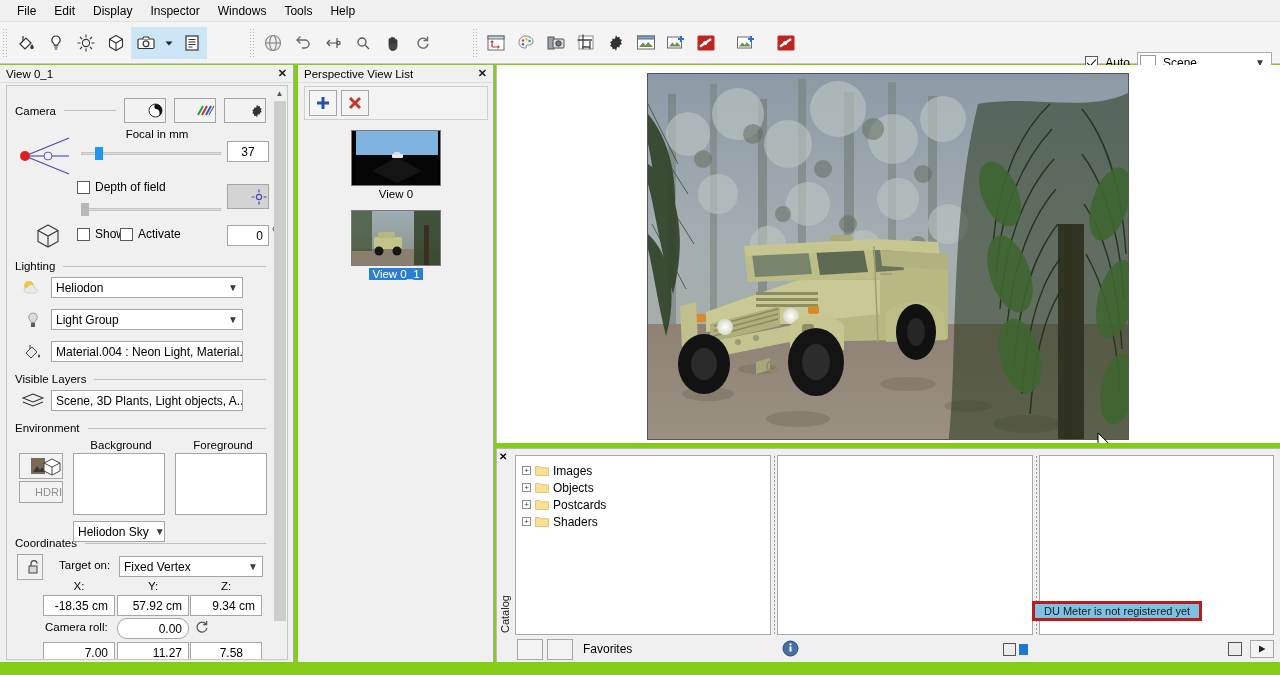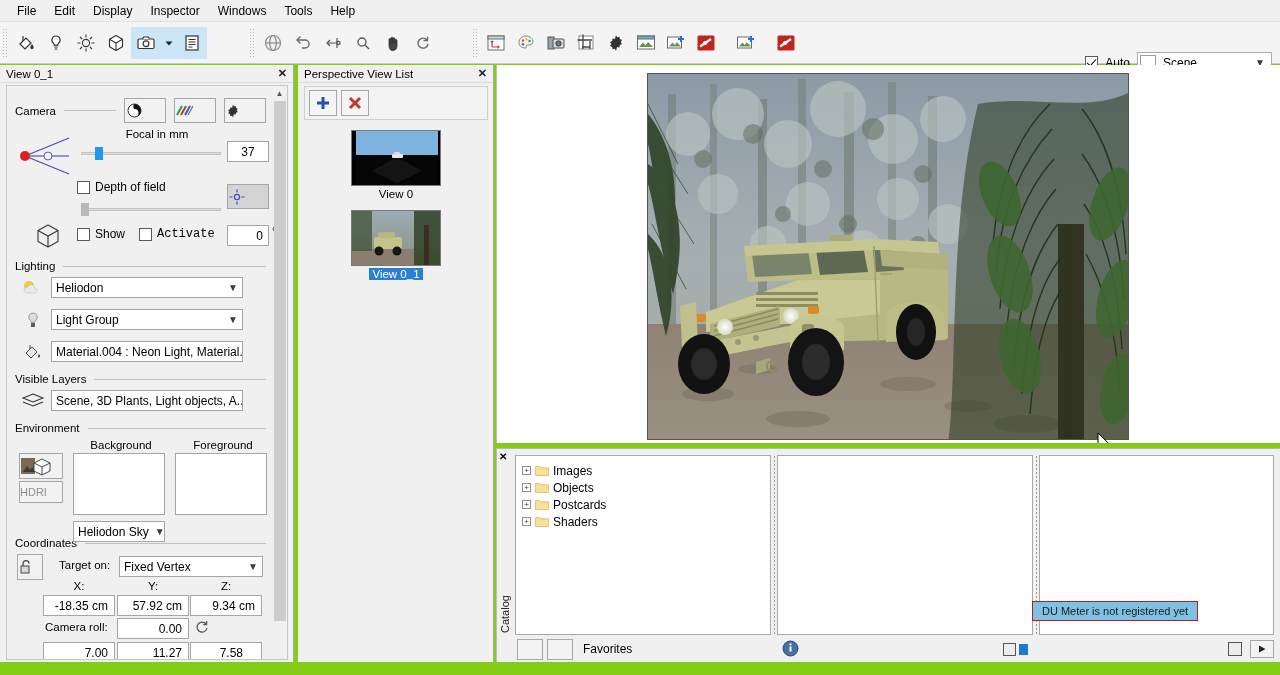--- a/index.html
+++ b/index.html
@@ -88,21 +88,21 @@
 
   .sec-head { display: flex; align-items: center; gap: 8px; padding: 0 8px; margin: 6px 0 5px 0; }
   .sec-head .t { font-size: 11.5px; white-space: nowrap; }
   .sec-head .rule { flex: 1; height: 1px; background: #bfbfbf; }
 
   .row { display: flex; align-items: center; padding: 0 8px; margin-bottom: 11px; }
   .icon-col { width: 36px; display: flex; align-items: center; justify-content: center; flex: none; }
 
   .sq-btn {
     width: 42px; height: 25px; border: 1px solid #a6a6a6; background: #f2f2f2;
-    display: flex; align-items: center; justify-content: flex-start; cursor: default;
+    display: flex; align-items: center; justify-content: flex-end; cursor: default;
   }
   .sq-btn.pressed { background: #d4d4d4; }
 
   .num-field {
     height: 21px; border: 1px solid #a6a6a6; background: #fff;
     display: flex; align-items: center; justify-content: center; font-size: 12px;
   }
   .slider { position: relative; height: 16px; }
   .slider .track { position: absolute; left: 0; right: 0; top: 7px; height: 3px;
                    background: #dcdcdc; border: 1px solid #c4c4c4; }
@@ -190,21 +190,21 @@
   #cat-bottombar {
     position: absolute; left: 18px; right: 6px; bottom: 0; height: 26px;
     display: flex; align-items: center; gap: 4px; padding-left: 2px;
   }
   .cat-sm-btn { width: 26px; height: 21px; border: 1px solid #a6a6a6; background: #f3f3f3; }
   #cat-fav-label { font-size: 12px; margin-left: 6px; }
 
   
   #tooltip {
     position: absolute; left: 1032px; top: 601px; height: 20px;
-    background: #7ec1e3; border: 1px solid #b91c1c; color: #1a1a1a;
+    background: #7ec1e3; border: 3px solid #b91c1c; color: #1a1a1a;
     display: flex; align-items: center; padding: 0 9px; font-size: 11px;
     z-index: 40;
   }
 
   
   #taskbar {
     position: absolute; left: 0; bottom: 0; width: 1280px; height: 14px;
     background: #3b3b3b; display: flex; align-items: center; z-index: 50;
   }
   .tsk { width: 14px; height: 11px; margin-left: 6px; border-radius: 1px; flex: none; }
@@ -491,21 +491,21 @@
 
       <div style="position:relative; height:32px; padding:0 8px;">
         <svg style="position:absolute; left:26px; top:0;" width="30" height="28" viewBox="0 0 30 28">
           <path d="M15 3l10 5.5v11L15 25 5 19.5v-11z" fill="none" stroke="#333" stroke-width="1.1" stroke-linejoin="round"></path>
           <path d="M5 8.5L15 14l10-5.5M15 14v11" fill="none" stroke="#333" stroke-width="1.1"></path>
         </svg>
         <label class="cbx-lbl" style="position:absolute; left:70px; top:5px;">
           <span class="cbx"></span>
           <span>Show</span>
         </label>
-        <label class="cbx-lbl" style="position:absolute; left:132px; top:5px;font-family:Liberation Mono, monospace;">
+        <label class="cbx-lbl" style="position:absolute; left:113px; top:5px;">
           <span class="cbx"></span>
           <span>Activate</span>
         </label>
         <div class="num-field" style="position:absolute; left:220px; top:3px; width:42px; justify-content:flex-end; padding-right:5px;">0</div>
         <span style="position:absolute; left:265px; top:3px; font-size:11px;">°</span>
       </div>
 
       <div class="sec-head">
         <span class="t">Lighting</span>
         <span class="rule"></span>
@@ -618,21 +618,21 @@
 
         <div class="coord-lbl" style="position:absolute; left:36px; top:26px; width:72px;">X:</div>
         <div class="coord-lbl" style="position:absolute; left:110px; top:26px; width:72px;">Y:</div>
         <div class="coord-lbl" style="position:absolute; left:183px; top:26px; width:72px;">Z:</div>
 
         <div class="num-field" style="position:absolute; left:36px; top:41px; width:72px; justify-content:flex-end; padding-right:6px;">-18.35 cm</div>
         <div class="num-field" style="position:absolute; left:110px; top:41px; width:72px; justify-content:flex-end; padding-right:6px;">57.92 cm</div>
         <div class="num-field" style="position:absolute; left:183px; top:41px; width:72px; justify-content:flex-end; padding-right:6px;">9.34 cm</div>
 
         <span style="position:absolute; left:38px; top:67px; font-size:11.5px;">Camera roll:</span>
-        <div class="num-field" style="position:absolute; left:110px; top:64px; width:72px; justify-content:flex-end; padding-right:6px;">0.00</div>
+        <div class="num-field" style="position:absolute; left:110px; top:64px; width:72px; justify-content:flex-end; padding-right:6px;border-radius:10px;">0.00</div>
         <div style="position:absolute; left:186px; top:64px;">
           <svg width="18" height="18" viewBox="0 0 18 18">
             <path d="M13 6a5 5 0 1 0 1 4" fill="none" stroke="#555" stroke-width="1.3"></path>
             <path d="M13.6 3V6.6h-3.4" fill="none" stroke="#555" stroke-width="1.3"></path>
           </svg>
         </div>
 
         <div class="num-field" style="position:absolute; left:36px; top:88px; width:72px; justify-content:flex-end; padding-right:6px;">7.00</div>
         <div class="num-field" style="position:absolute; left:110px; top:88px; width:72px; justify-content:flex-end; padding-right:6px;">11.27</div>
         <div class="num-field" style="position:absolute; left:183px; top:88px; width:72px; justify-content:flex-end; padding-right:18px;text-align:right;">7.58</div>

